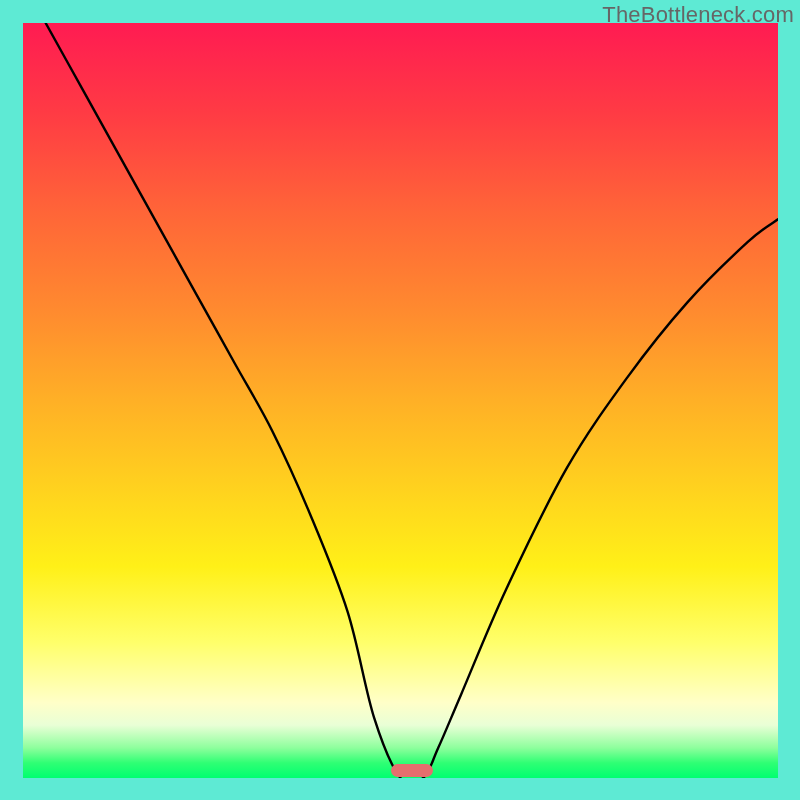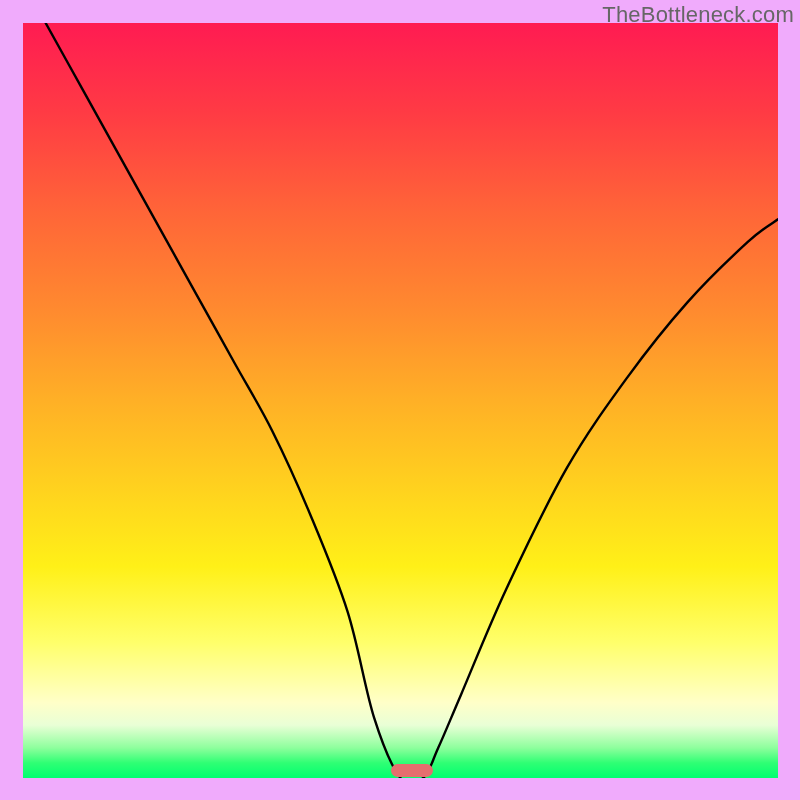--- a/index.html
+++ b/index.html
@@ -8,21 +8,21 @@
     width: 800px;
     height: 800px;
     background: #000;
     overflow: hidden;
     font-family: Arial, Helvetica, sans-serif;
   }
   .frame {
     position: relative;
     width: 800px;
     height: 800px;
-    background: #f0abfc;
+    background: #5eead4;
   }
   .plot-area {
     position: absolute;
     left: 23px;
     top: 23px;
     width: 755px;
     height: 755px;
     
     background: linear-gradient(to bottom,
       #ff1b52 0%,

